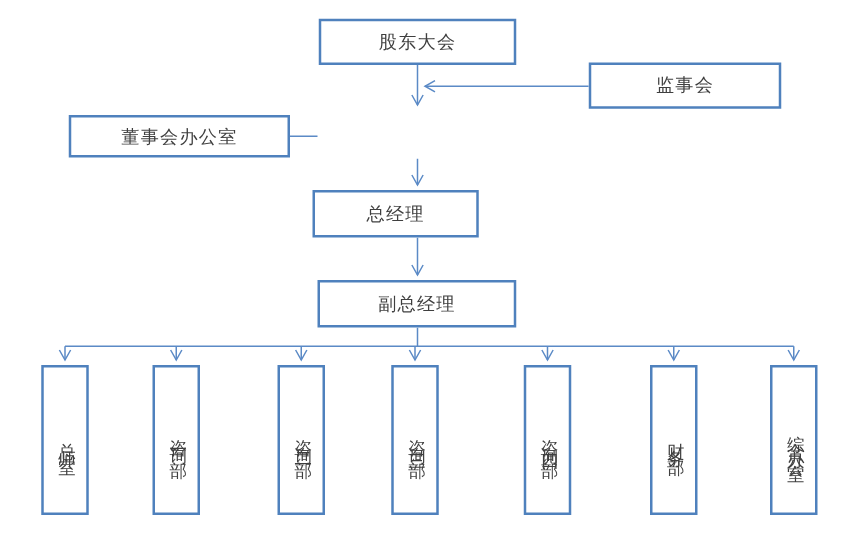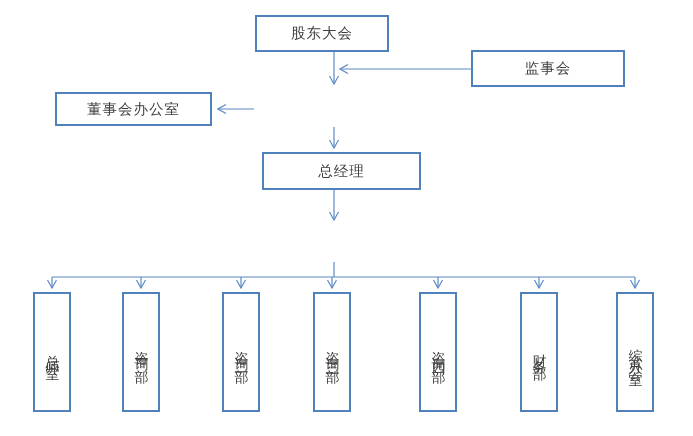--- a/index.html
+++ b/index.html
@@ -32,25 +32,25 @@
     text-align:center;
   }
   .node.vertical{letter-spacing:0;}
   .node.vertical .lbl{
     writing-mode:vertical-rl;
     text-orientation:upright;
     letter-spacing:6px;
     font-size:14px;
   }
   
-  .n-shareholders{left:255px;top:15px;width:134px;height:37px;}
+  .n-shareholders{left:255px;top:15px;width:158px;height:37px;}
   .n-supervisors{left:471px;top:50px;width:154px;height:37px;}
-  .n-board-office{left:55px;top:92px;width:157px;height:34px;}
+  .n-board-office{left:55px;top:92px;width:177px;height:34px;}
   .n-board{left:254px;top:88px;width:159px;height:39px;}
-  .n-gm{left:262px;top:152px;width:159px;height:38px;}
+  .n-gm{left:250px;top:152px;width:133px;height:38px;}
   .n-dgm{left:254px;top:224px;width:159px;height:38px;}
   
   .dept{top:292px;width:38px;height:120px;}
   .d0{left:33px;}
   .d1{left:122px;}
   .d2{left:222px;}
   .d3{left:313px;}
   .d4{left:419px;}
   .d5{left:520px;}
   .d6{left:616px;}
@@ -99,20 +99,23 @@
 
   <div class="node n-board-office">
     <span class="lbl">董事会办公室</span>
   </div>
 
 
   <div class="node n-gm">
     <span class="lbl">总经理</span>
   </div>
 
+  <div class="node n-dgm">
+    <span class="lbl">副总经理</span>
+  </div>
 
   <div class="node vertical dept d0">
     <span class="lbl">总师室</span>
   </div>
 
   <div class="node vertical dept d1">
     <span class="lbl">咨询一部</span>
   </div>
 
   <div class="node vertical dept d2">

